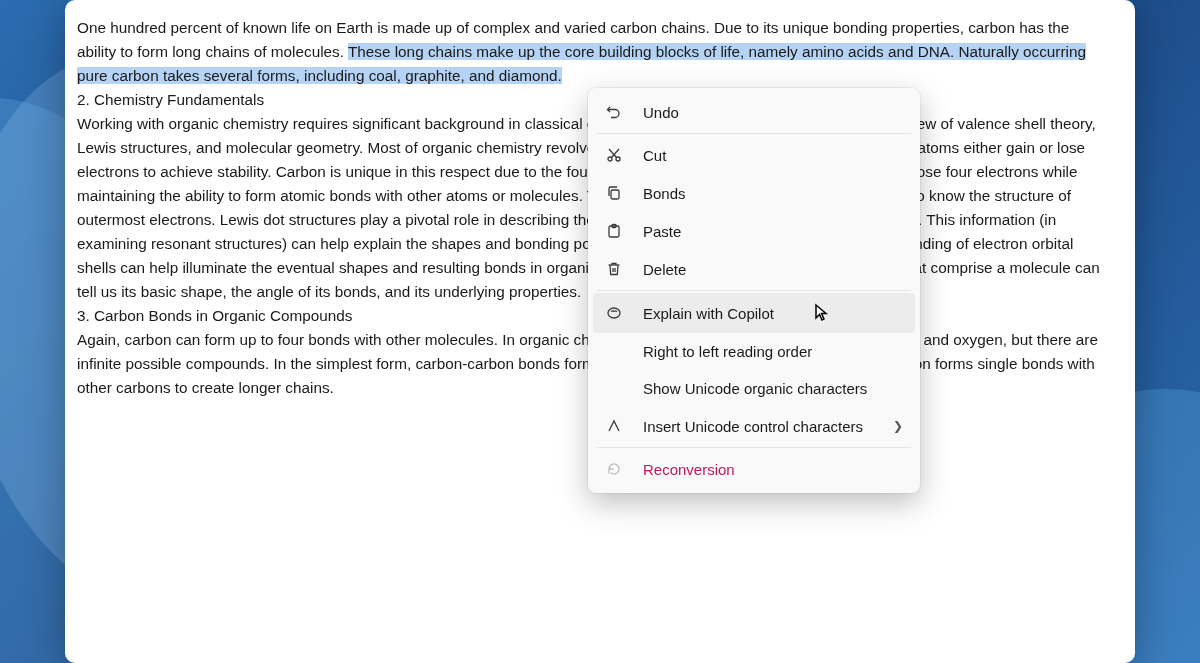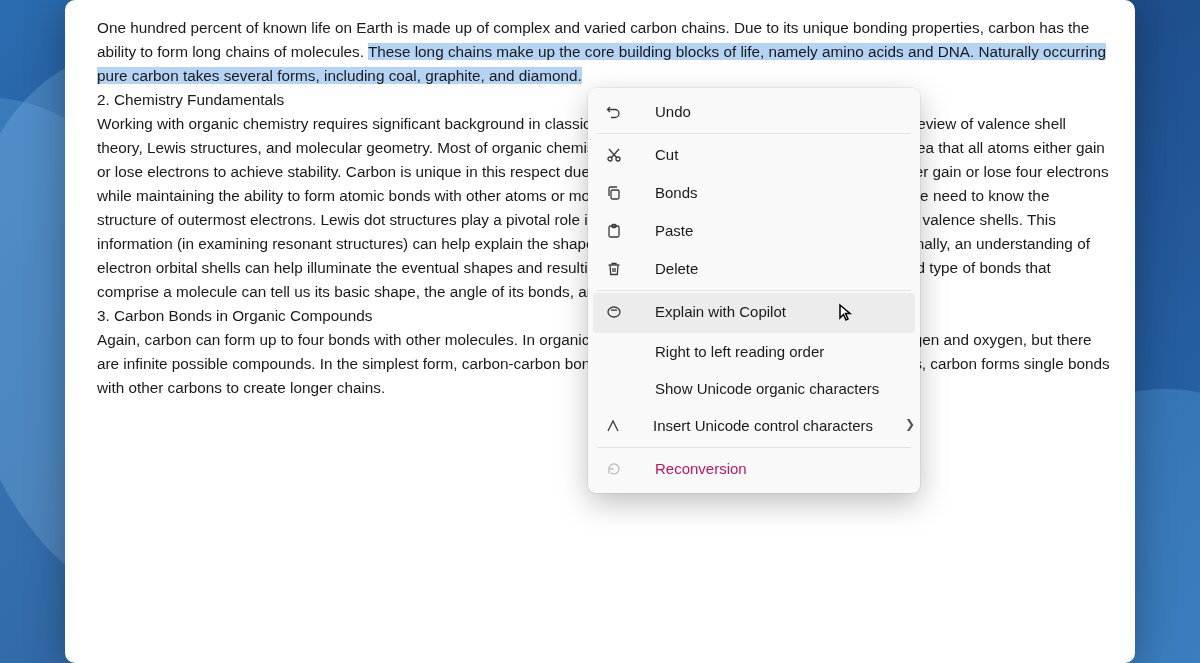--- a/index.html
+++ b/index.html
@@ -22,21 +22,21 @@
 
     .window {
       position: absolute;
       top: 0;
       left: 65px;
       right: 65px;
       bottom: 0;
       background: #ffffff;
       border-radius: 10px;
       box-shadow: 0 8px 40px rgba(0,0,0,0.3);
-      padding: 16px 24px 18px 32px;
+      padding: 16px 24px 18px 12px;
       overflow: hidden;
     }
     .doc {
       font-size: 15.3px;
       line-height: 24px;
       color: #1a1a1a;
     }
     .doc p { margin: 0; }
     .heading { margin-top: 20px; margin-bottom: 20px; }
     .selected {
@@ -51,22 +51,22 @@
       width: 332px;
       background: #f9f9f9;
       border-radius: 8px;
       box-shadow: 0 10px 30px rgba(0,0,0,0.25), 0 0 0 1px rgba(0,0,0,0.05);
       padding: 5px;
       font-size: 15px;
       color: #1a1a1a;
     }
     .menu-item {
       display: flex;
-      align-items: flex-start;
-      gap: 32px;
+      align-items: center;
+      gap: 20px;
       padding: 10px 12px;
       border-radius: 4px;
       white-space: nowrap;
     }
     .menu-item.highlight {
       background: #ececec;
     }
     .menu-item .icon {
       width: 18px;
       height: 18px;

